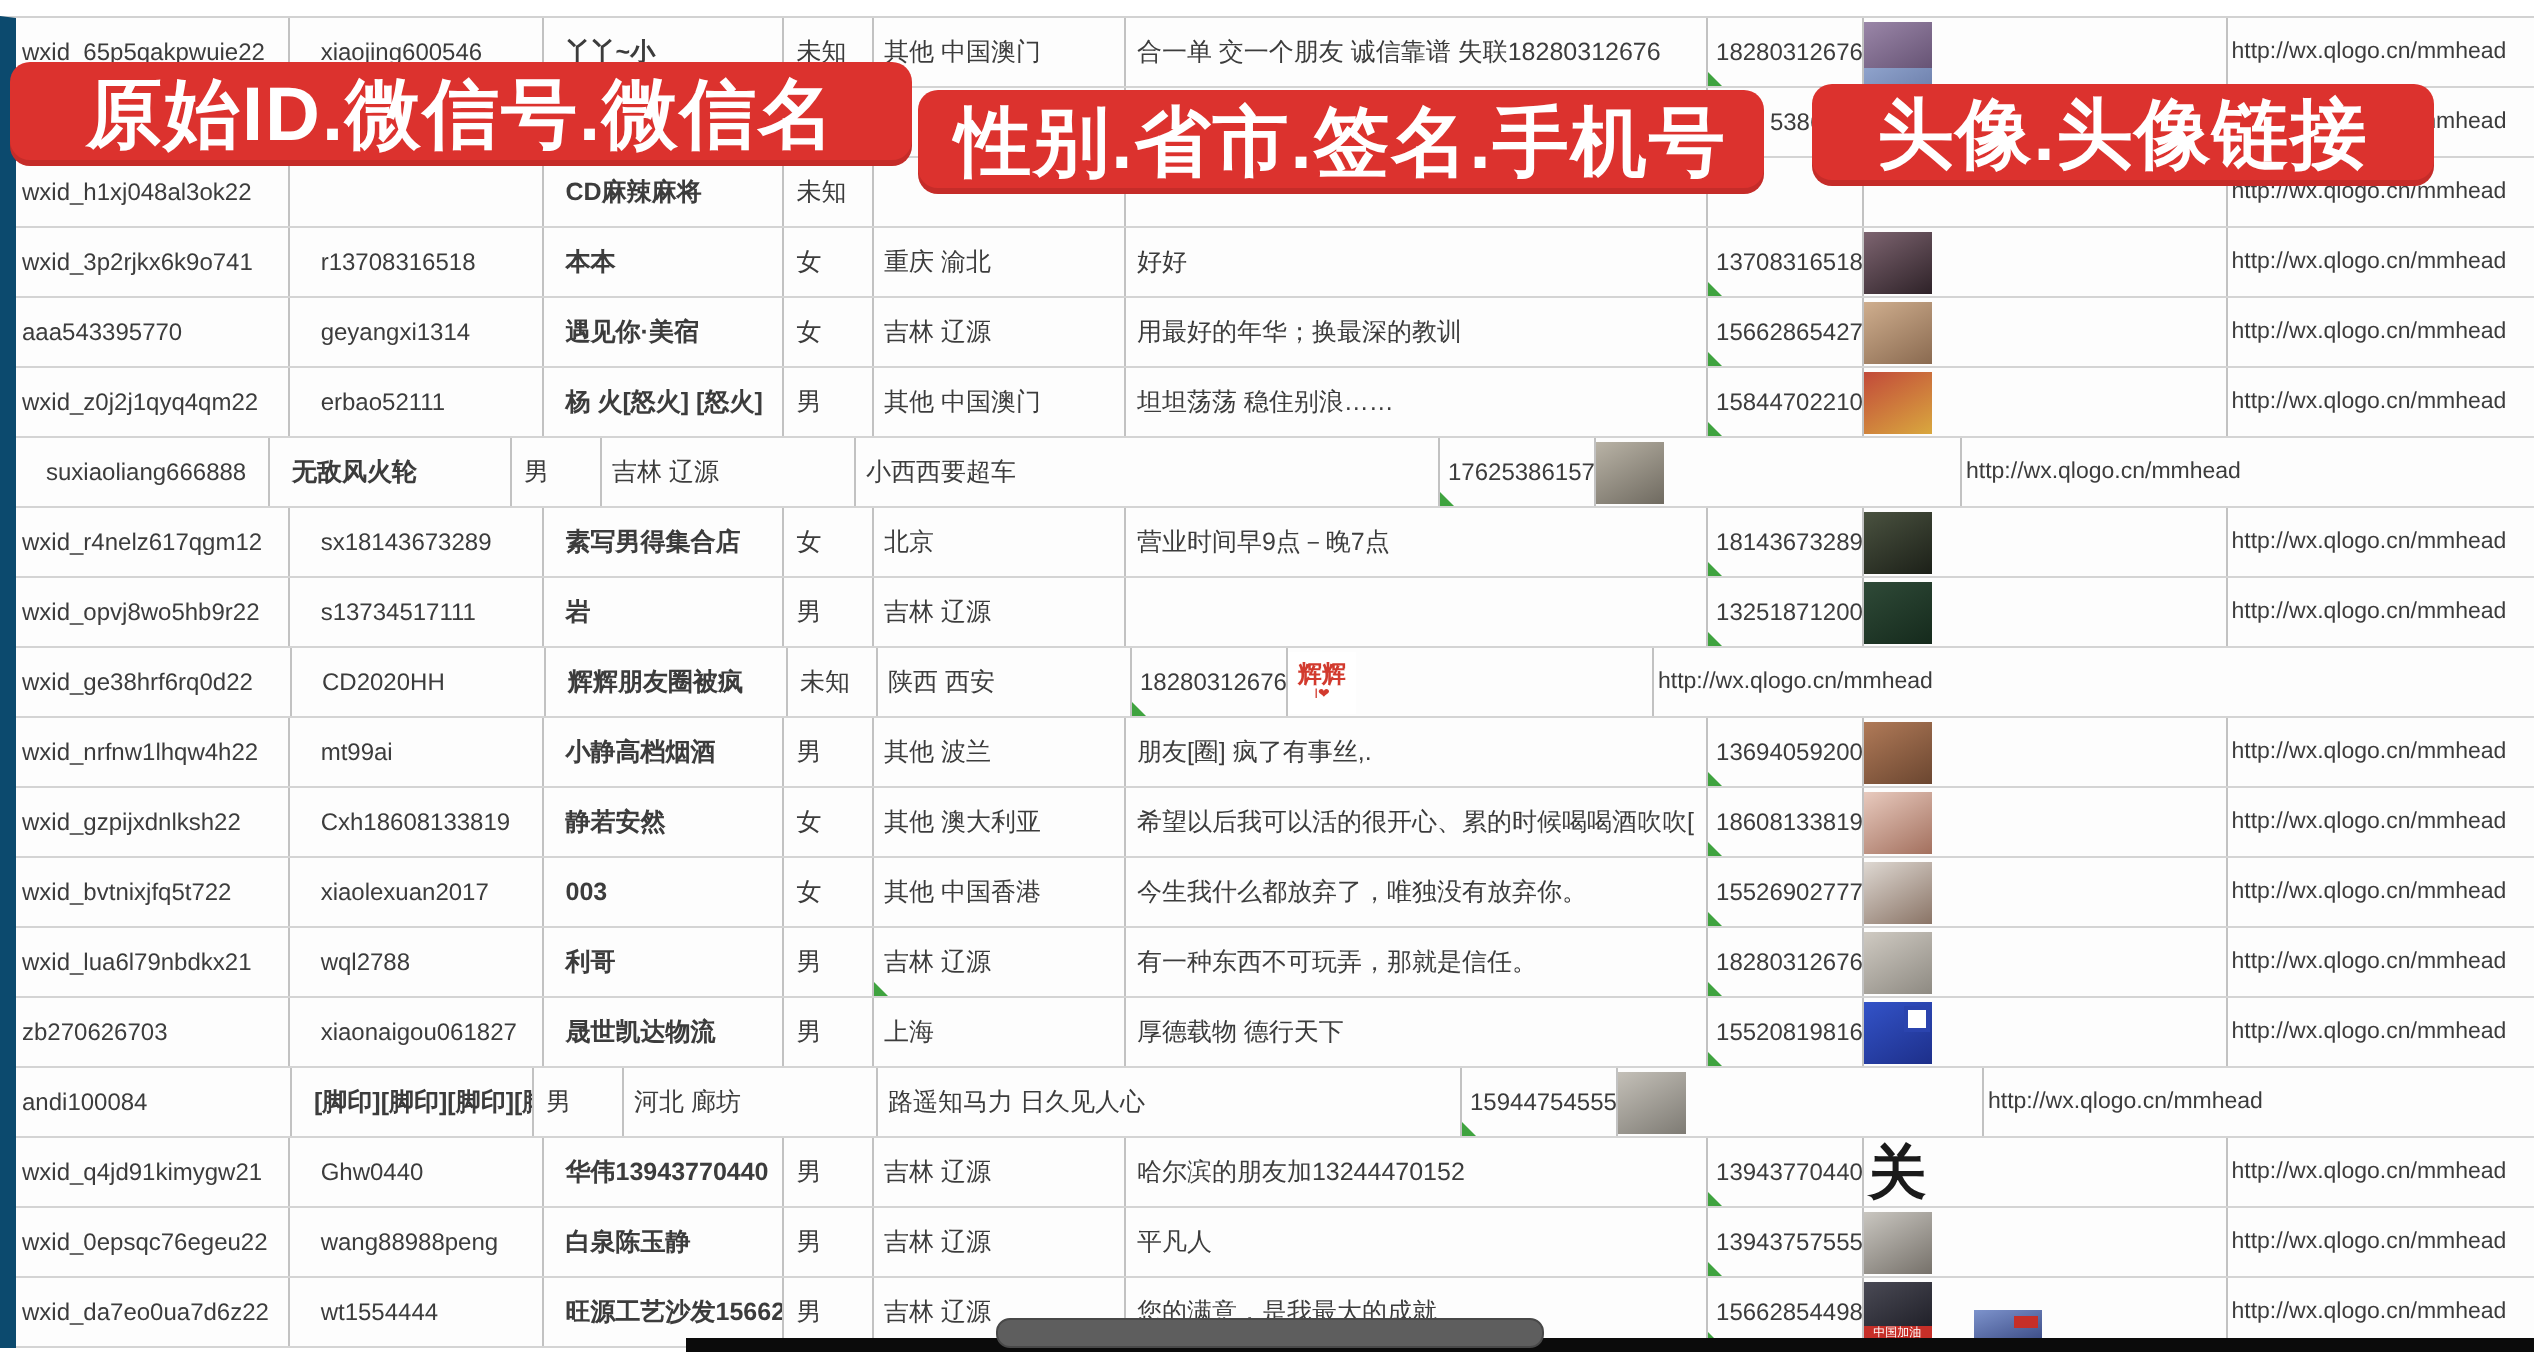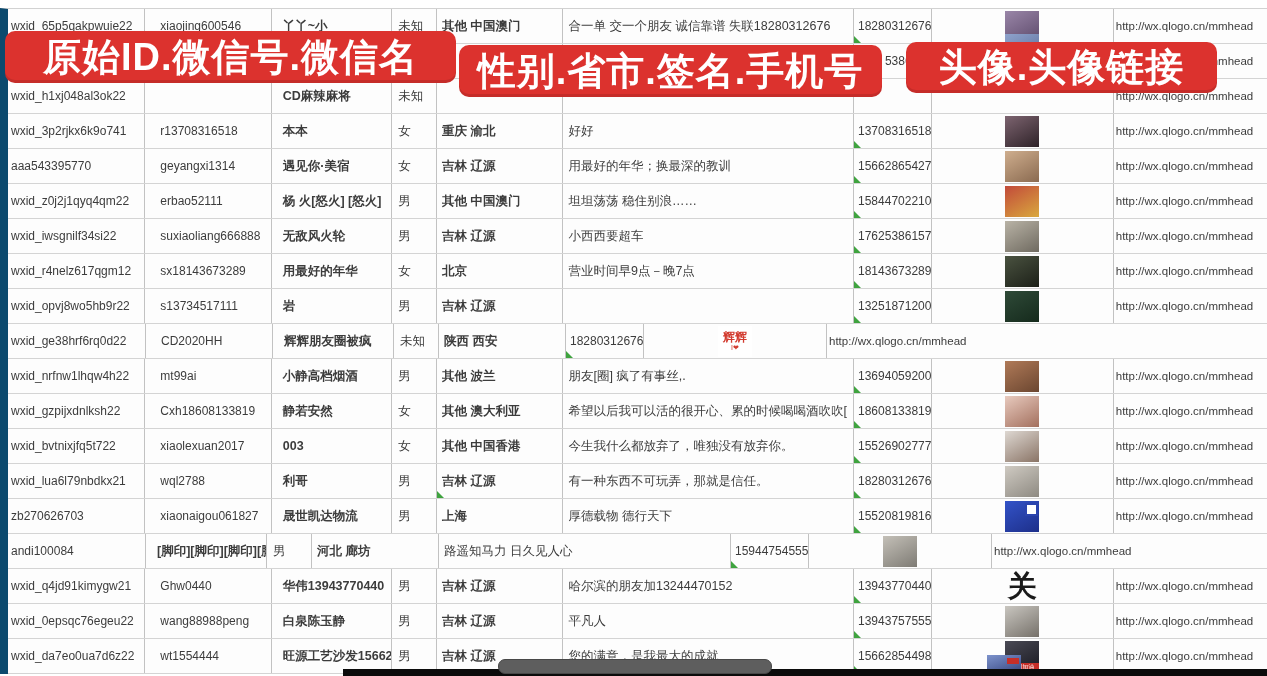--- a/index.html
+++ b/index.html
@@ -16,25 +16,25 @@
   .row{display:flex;height:35px;border-bottom:1px solid #d4d4d4;box-sizing:border-box;}
   .cell{
     position:relative;box-sizing:border-box;border-right:1px solid #c2c2c2;
     display:flex;align-items:center;white-space:nowrap;overflow:hidden;
     font-size:12.5px;color:#3c3c3c;
   }
   .cell-wxid{width:138px;padding-left:3px;font-size:12px;}
   .cell-wid{width:127px;padding-left:15px;font-size:12px;}
   .cell-name{width:121px;padding-left:11px;font-weight:bold;}
   .cell-gender{width:45px;padding-left:6px;}
-  .cell-region{width:127px;padding-left:5px;font-weight:bold;}
+  .cell-region{width:127px;padding-left:5px;}
   .cell-sig{width:292px;padding-left:5px;}
   .cell-phone{width:78px;padding-left:4px;font-size:12px;}
   .cell-phone.offset{padding-left:31px;}
-  .cell-avatar{width:183px;justify-content:center;overflow:visible;}
+  .cell-avatar{width:183px;overflow:visible;}
   .cell-link{width:154px;padding-left:2px;font-size:11.5px;border-right:none;}
   .marker{
     position:absolute;left:0;bottom:0;width:0;height:0;
     border-bottom:7px solid #3fa33f;border-right:7px solid transparent;
   }
   .avatar{
     width:34px;height:31px;position:relative;flex:0 0 auto;
     display:flex;flex-direction:column;align-items:center;justify-content:center;
     overflow:hidden;z-index:2;
   }
@@ -144,37 +144,36 @@
     <div class="cell cell-region">其他 中国澳门</div>
     <div class="cell cell-sig">坦坦荡荡 稳住别浪……</div>
     <div class="cell cell-phone">15844702210<span class="marker"></span></div>
     <div class="cell cell-avatar">
       <div class="avatar" style="background: linear-gradient(150deg, rgb(194, 74, 58), rgb(217, 168, 62));"></div>
     </div>
     <div class="cell cell-link">http://wx.qlogo.cn/mmhead</div>
   </div>
 
   <div class="row">
-    <div class="cell cell-wxid">wxid_iwsgnilf34si22</div>
     <div class="cell cell-wid">suxiaoliang666888</div>
     <div class="cell cell-name">无敌风火轮</div>
     <div class="cell cell-gender">男</div>
     <div class="cell cell-region">吉林 辽源</div>
     <div class="cell cell-sig">小西西要超车</div>
     <div class="cell cell-phone">17625386157<span class="marker"></span></div>
     <div class="cell cell-avatar">
       <div class="avatar" style="background: linear-gradient(150deg, rgb(185, 179, 166), rgb(111, 106, 96));"></div>
     </div>
     <div class="cell cell-link">http://wx.qlogo.cn/mmhead</div>
   </div>
 
   <div class="row">
     <div class="cell cell-wxid">wxid_r4nelz617qgm12</div>
     <div class="cell cell-wid">sx18143673289</div>
-    <div class="cell cell-name">用最好的年华</div>
+    <div class="cell cell-name">素写男得集合店</div>
     <div class="cell cell-gender">女</div>
     <div class="cell cell-region">北京</div>
     <div class="cell cell-sig">营业时间早9点－晚7点</div>
     <div class="cell cell-phone">18143673289<span class="marker"></span></div>
     <div class="cell cell-avatar">
       <div class="avatar" style="background: linear-gradient(150deg, rgb(74, 82, 64), rgb(28, 32, 24));"></div>
     </div>
     <div class="cell cell-link">http://wx.qlogo.cn/mmhead</div>
   </div>
 

